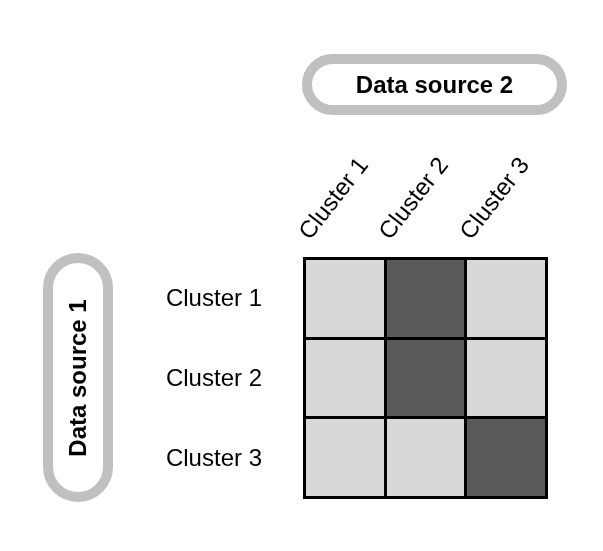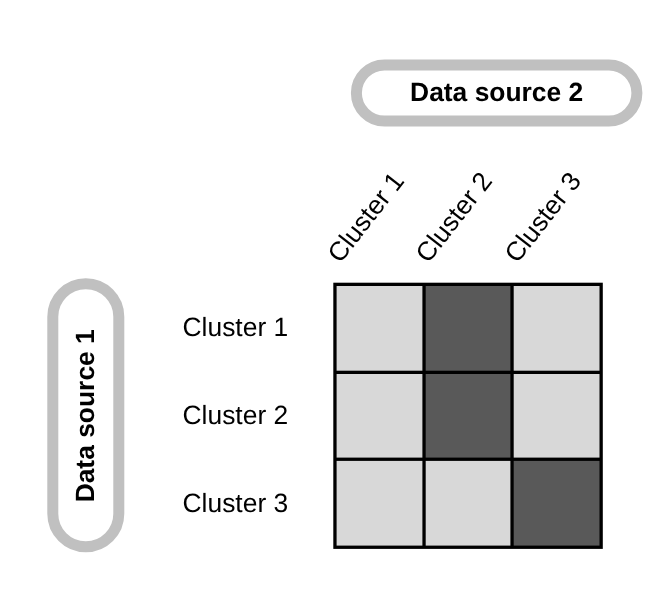--- a/index.html
+++ b/index.html
@@ -20,21 +20,21 @@
   .pill {
     position: absolute;
     box-sizing: border-box;
     background: var(--pill-fill, #ffffff);
     border: 10px solid var(--pill-border, #c0c0c0);
     display: flex;
     align-items: center;
     justify-content: center;
   }
   .pill-top {
-    left: 319px;
+    left: 302px;
     top: 54px;
     width: 265px;
     height: 61px;
     border-radius: 31px;
   }
   .pill-left {
     left: 43px;
     top: 253px;
     width: 70px;
     height: 249px;

